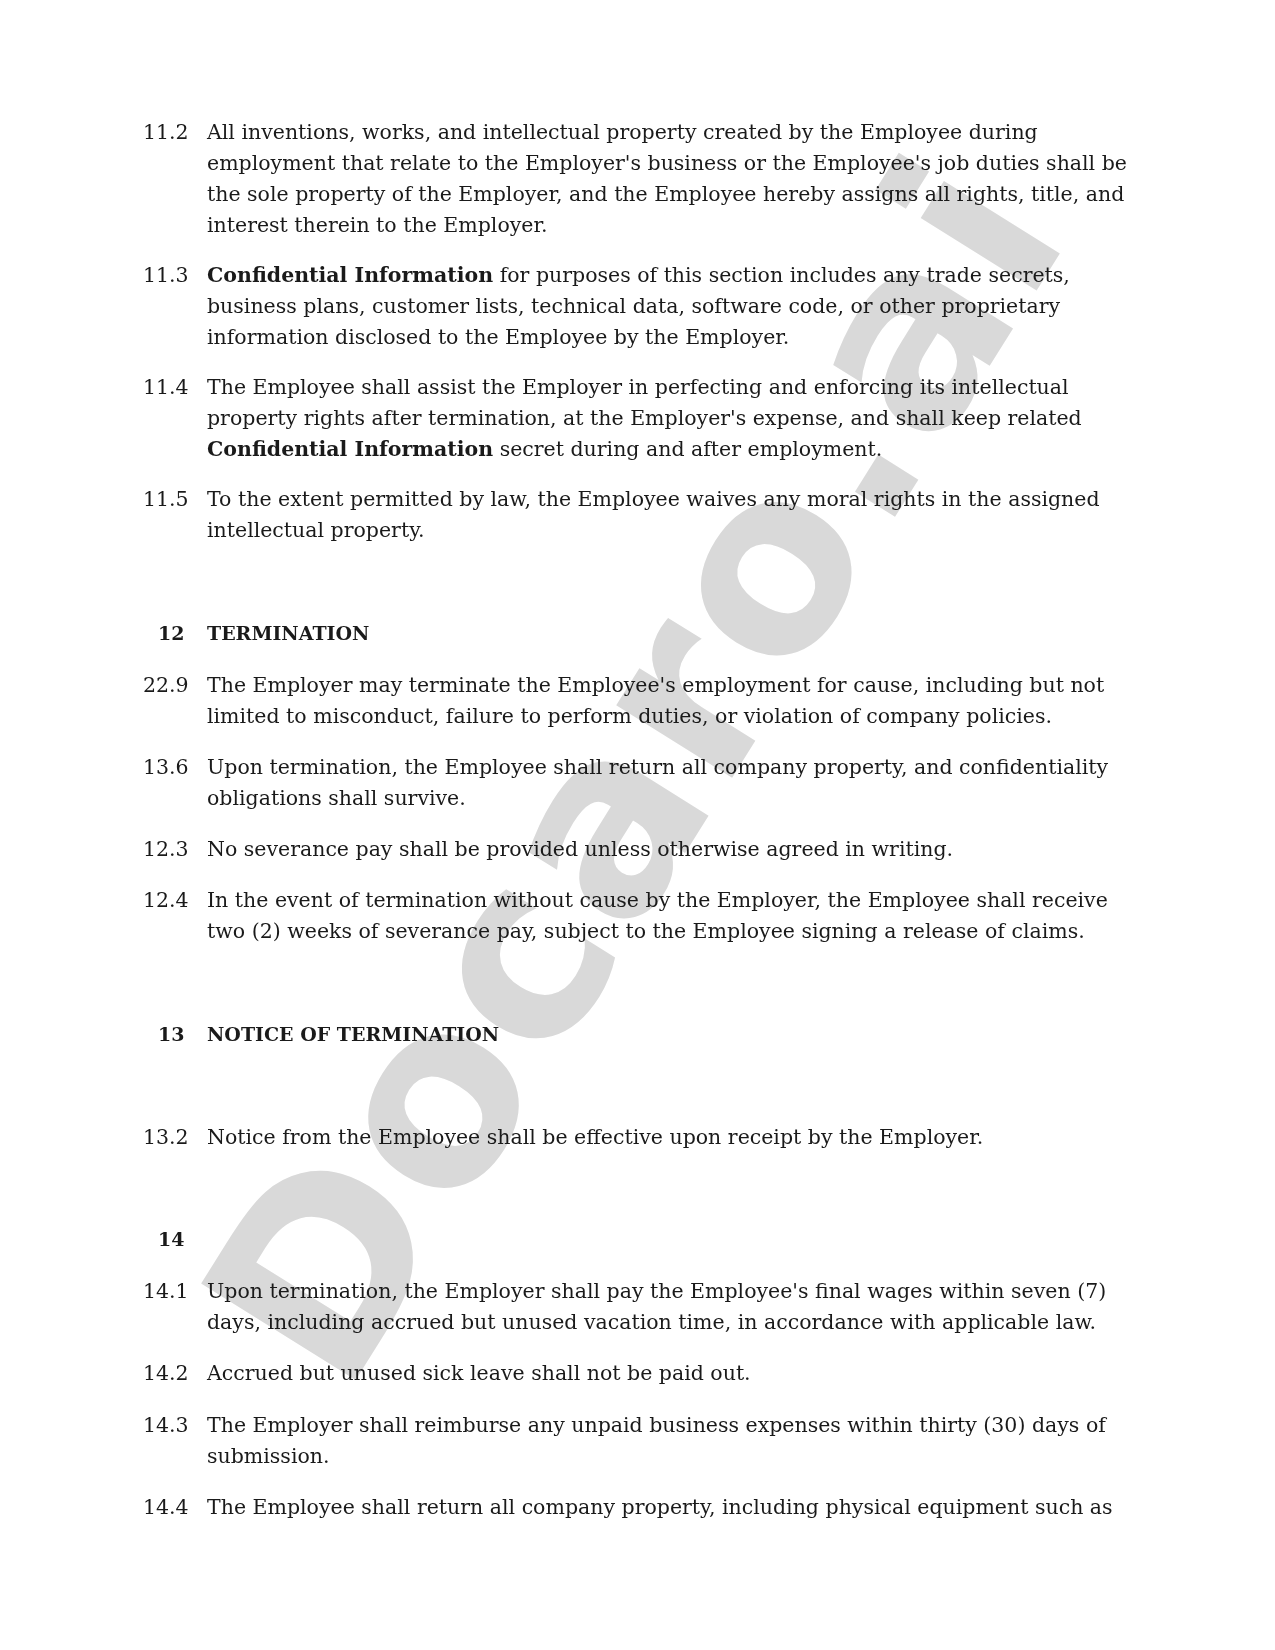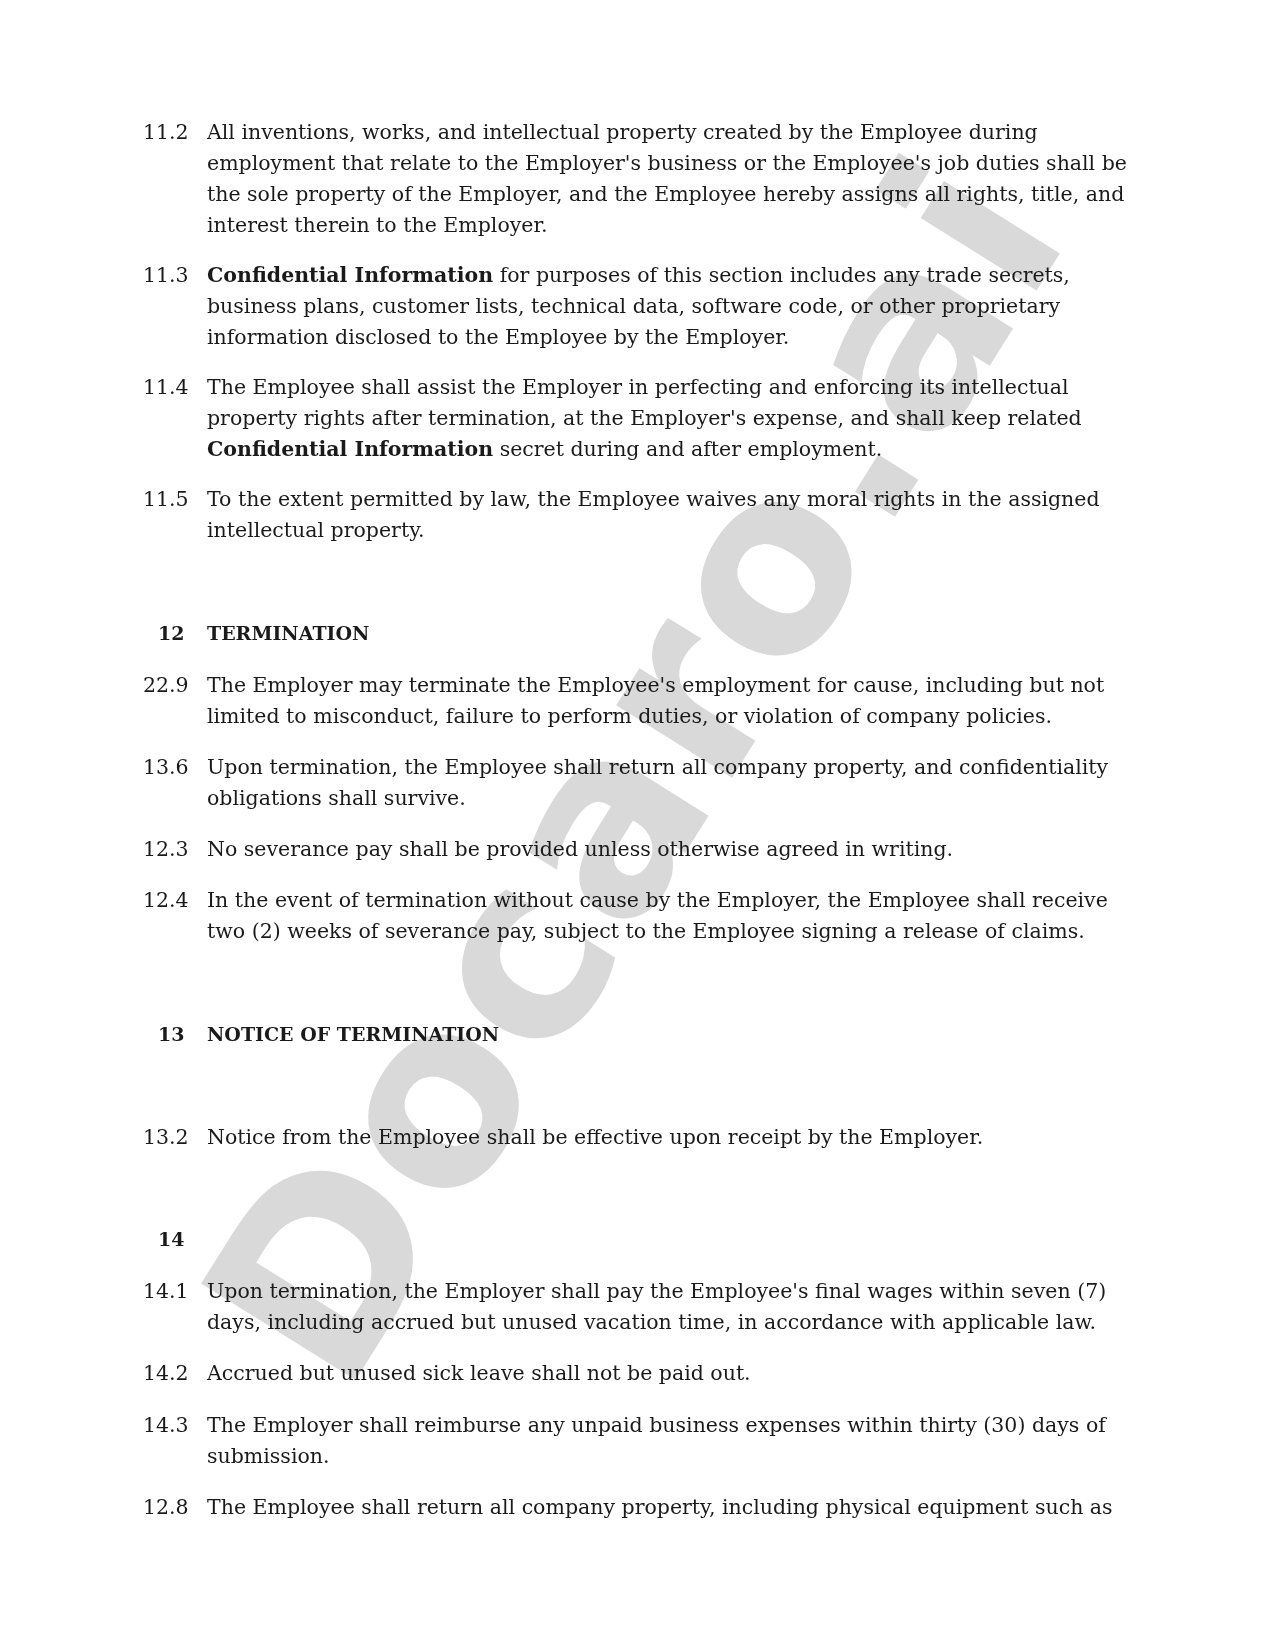--- a/index.html
+++ b/index.html
@@ -148,17 +148,17 @@
     <span class="num">14.2</span>
     <span class="txt">Accrued but unused sick leave shall not be paid out.</span>
   </div>
 
   <div class="clause" style="top:1410px;">
     <span class="num">14.3</span>
     <span class="txt">The Employer shall reimburse any unpaid business expenses within thirty (30) days of submission.</span>
   </div>
 
   <div class="clause" style="top:1492px;">
-    <span class="num">12.8</span>
+    <span class="num">14.4</span>
     <span class="txt">The Employee shall return all company property, including physical equipment such as</span>
   </div>
 
 </div>
 
 </body></html>

